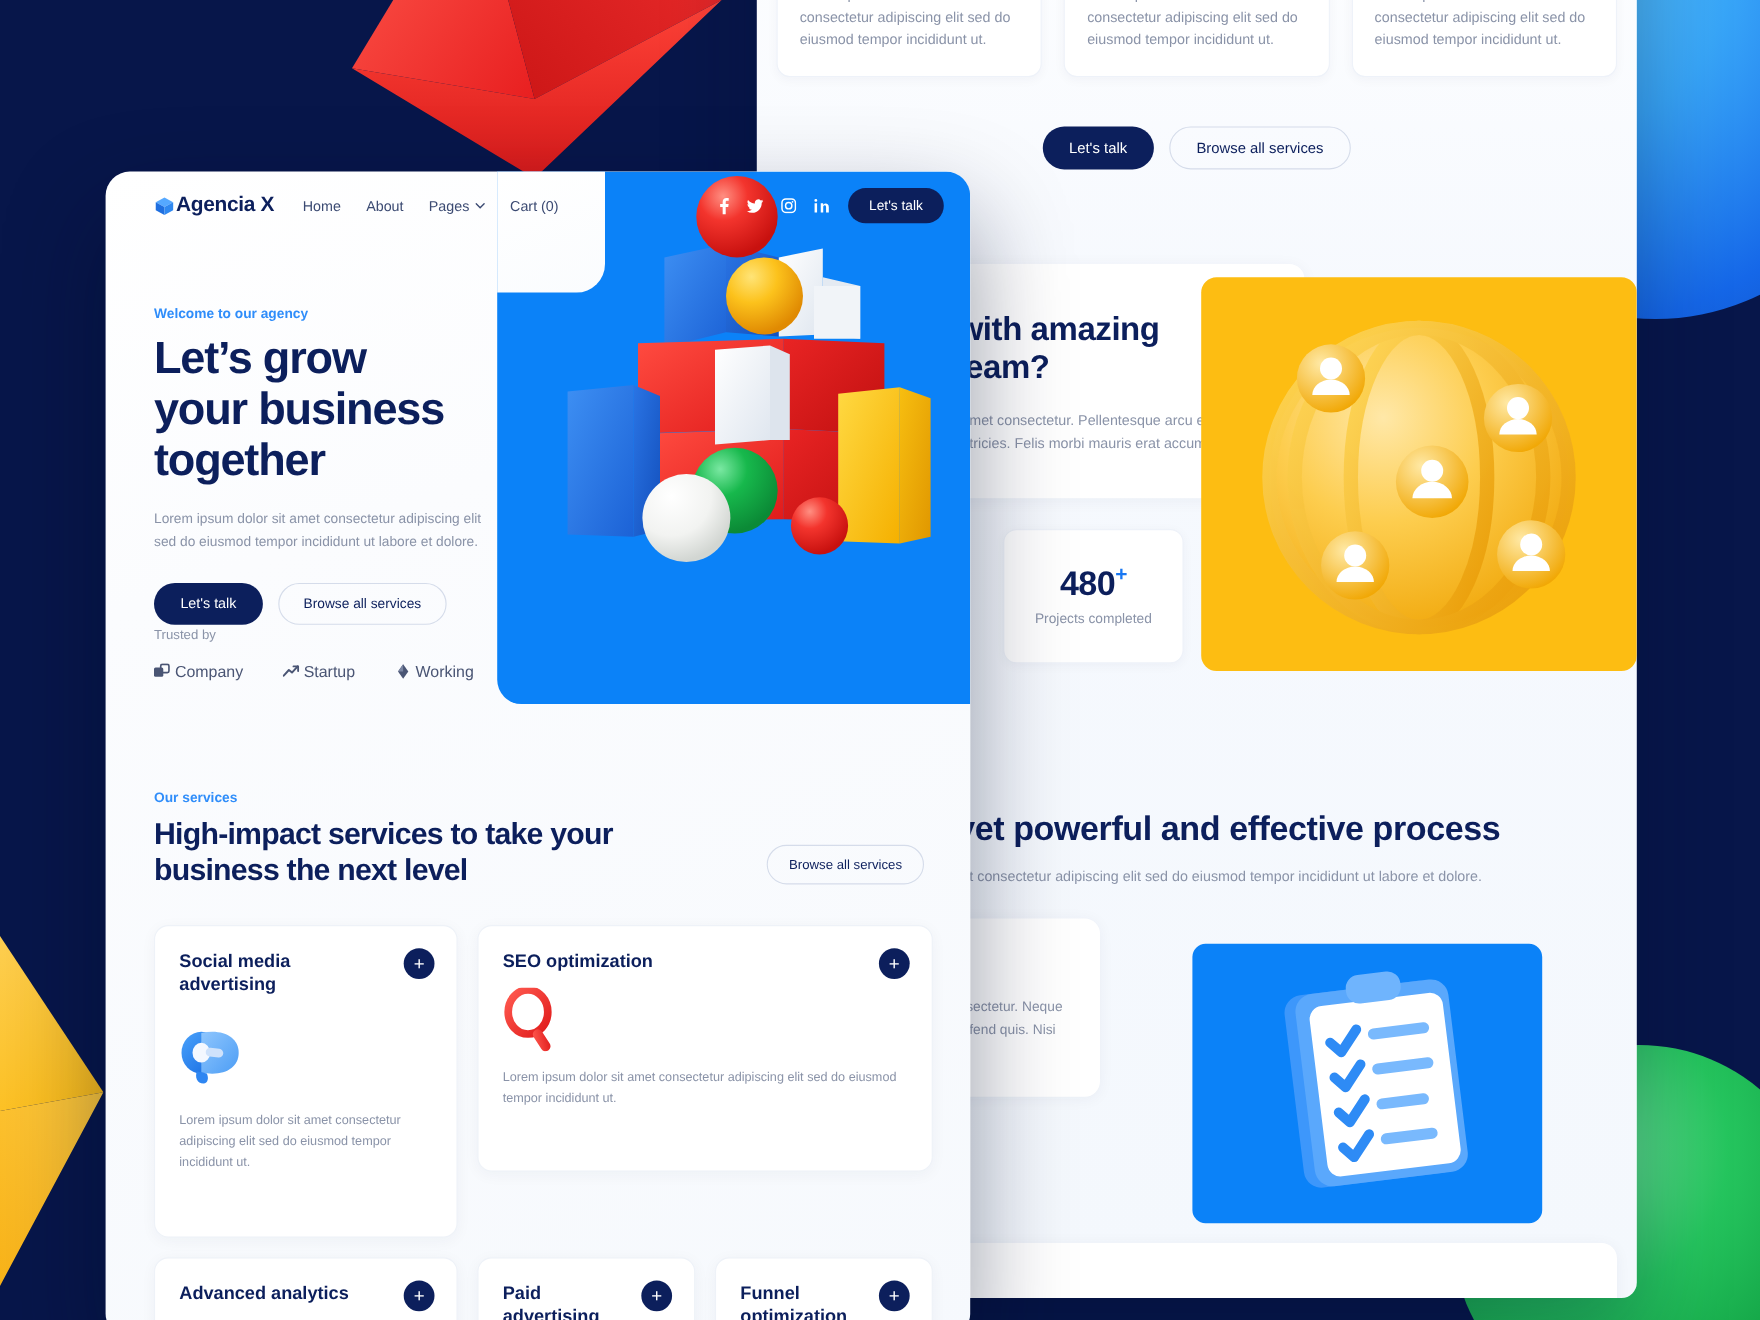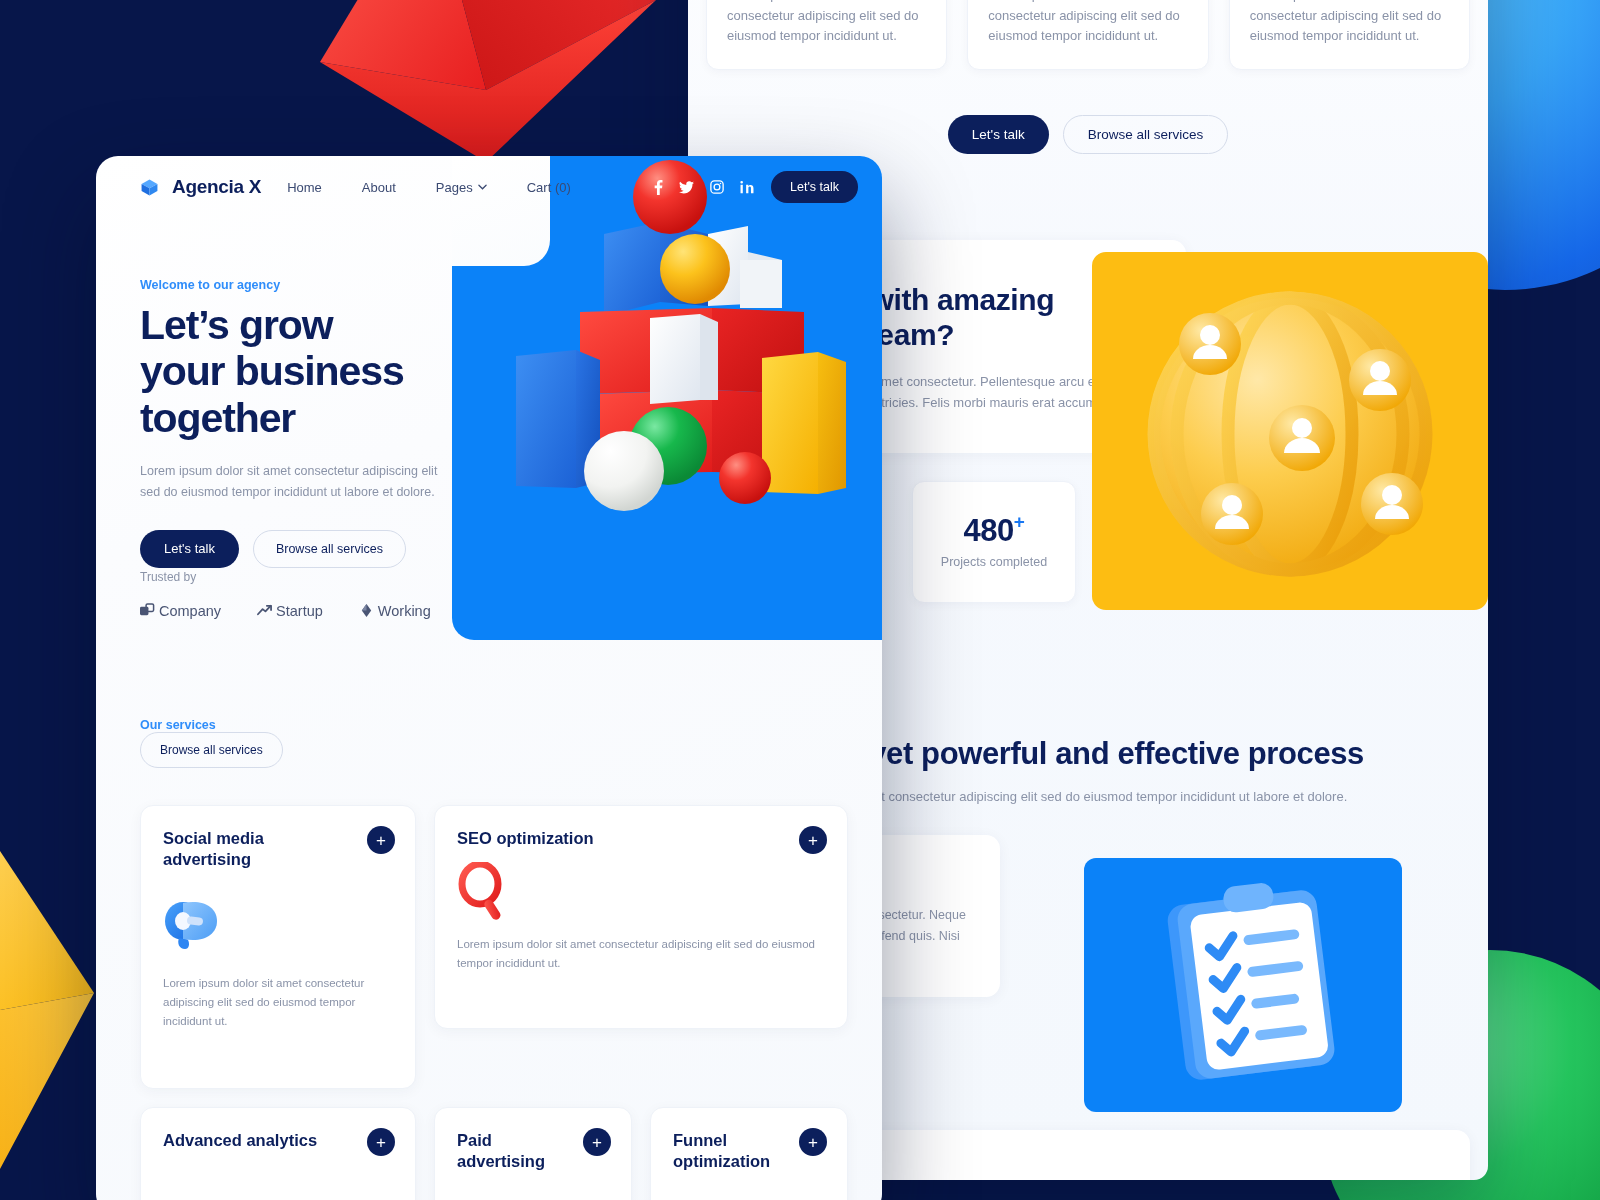--- a/index.html
+++ b/index.html
@@ -129,23 +129,23 @@
     position:absolute; left:0; top:0; width:98px; height:110px;
     background:linear-gradient(160deg,#ffffff 0%,#fafcfe 100%);
     border-bottom-right-radius:26px;
   }
 
   
   .hdr{
     position:absolute; left:0; top:0; width:786px; height:62px;
     display:flex; align-items:center; padding:0 24px 0 44px; z-index:6;
   }
-  .brand{ display:flex; align-items:center; gap:13px;justify-content:space-between; }
+  .brand{ display:flex; align-items:center; gap:1px;justify-content:space-between; }
   .brand-name{ font-size:19px; font-weight:700; color:#0c1f5c; letter-spacing:-.3px; }
-  .nav{ display:flex; align-items:center; gap:40px; margin-left:26px; }
+  .nav{ display:flex; align-items:center; gap:23px; margin-left:26px; }
   .nav a{ font-size:13px; color:#3b4a72; text-decoration:none; white-space:nowrap; display:flex; align-items:center; gap:5px; }
   .hdr-right{ margin-left:auto; display:flex; align-items:center; gap:17px; }
   .soc{ display:flex; align-items:center; gap:16px; }
   .soc span{ color:#fff; display:flex; align-items:center; }
   .hdr .btn-dark{ padding:9px 19px; font-size:12.5px; }
 
   
   .hero-copy{ position:absolute; left:44px; top:122px; width:320px; z-index:4; }
   .hero-copy .eyebrow{ font-size:12.5px; }
   .hero-copy h1{
@@ -535,20 +535,21 @@
           <path d="M8 1 L3 8 L8 8 Z" fill="#7b86a3"></path>
         </svg>
         <span>Working</span>
       </div>
     </div>
   </div>
 
   <div class="services">
     <div class="eyebrow">Our services</div>
     <div class="svc-head">
+      <h2>High-impact services to take your business the next level</h2>
       <button class="btn btn-ghost">Browse all services</button>
     </div>
 
     <div class="svc-grid">
 
       <div class="svc-card c-social">
         <h3>Social media advertising</h3>
         <div class="plus">+</div>
         <div class="svc-icon">
           <svg width="62" height="54" viewBox="0 0 62 54">

